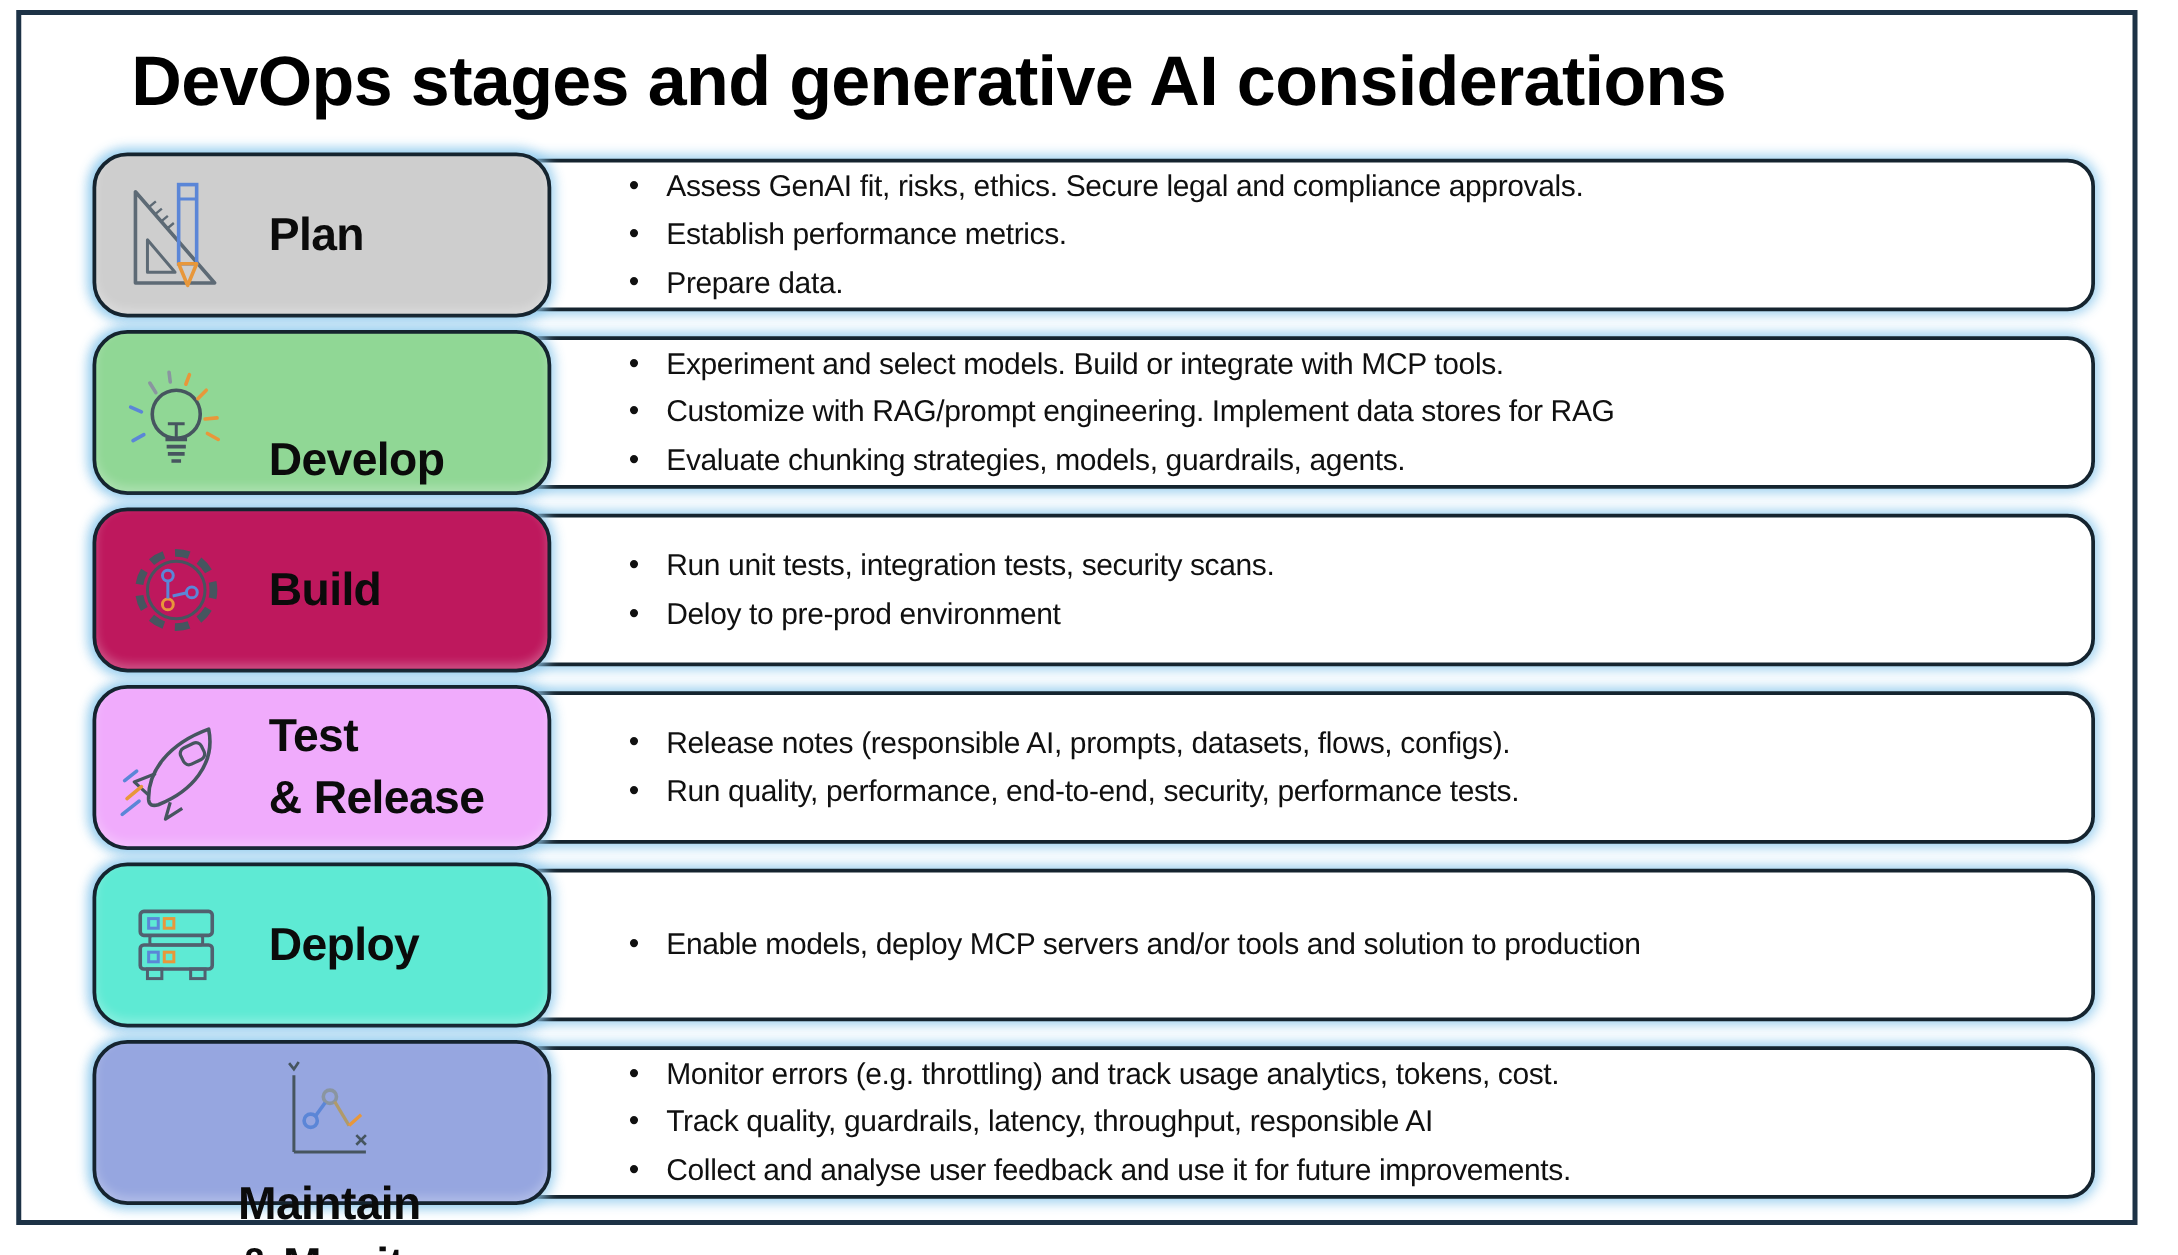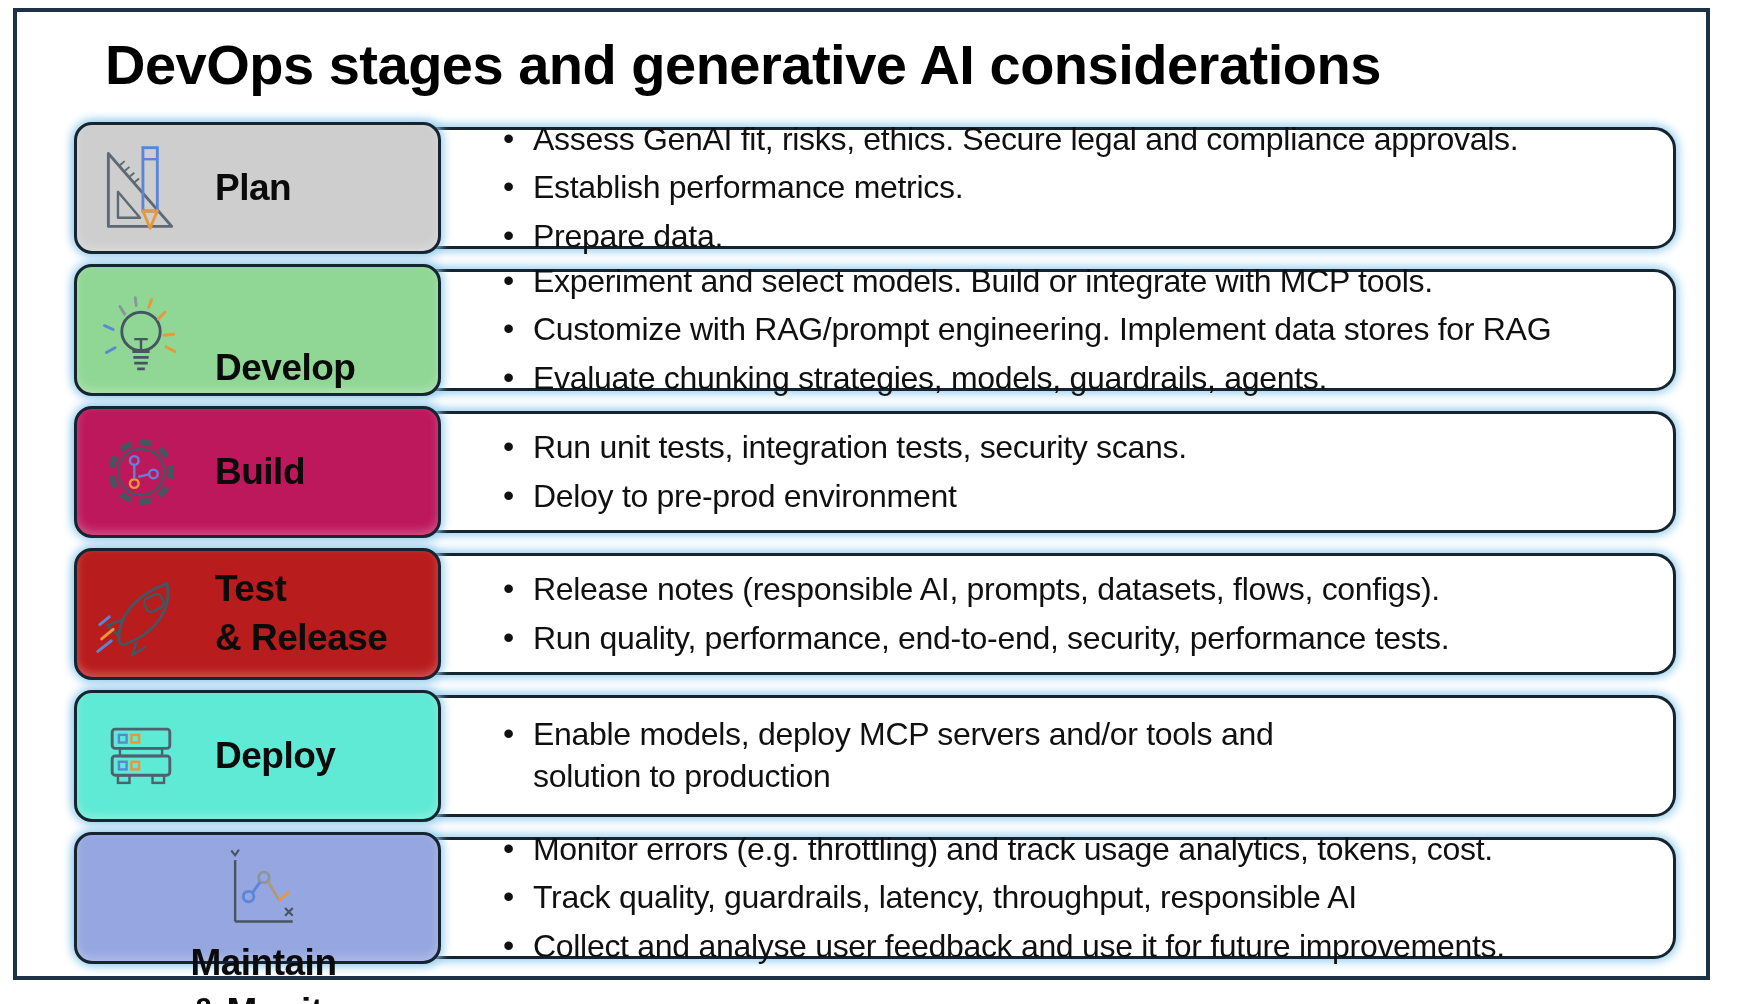--- a/index.html
+++ b/index.html
@@ -25,28 +25,28 @@
     position:absolute; left:4px; right:0; top:5px; bottom:5px;
     background:#fff; border:3.5px solid #15242f; border-radius:22px;
     box-shadow:0 0 9px 3px rgba(150,205,238,0.9);
     box-sizing:border-box;
     display:flex; align-items:center;
   }
   .bullets {
     list-style:none; margin:0; width:100%; box-sizing:border-box;
     padding:0 18px 0 420px;
     display:flex; flex-direction:column; justify-content:center; gap:7px;
-    font-size:32px; line-height:1.3; letter-spacing:-0.3px; color:#101010;
+    font-size:24px; line-height:1.3; letter-spacing:-0.3px; color:#101010;
   }
   .bullets li { position:relative; padding-left:32px; }
   .bullets li::before { content:"\2022"; position:absolute; left:2px; top:-1px; }
   .row:nth-child(5) .bullets li { max-width:850px; }
   .stage-box {
     position:absolute; left:0; top:0; bottom:0; width:367px;
-    border:3.5px solid #15242f; border-radius:18px;
+    border:3.5px solid #15242f; border-radius:28px;
     box-shadow:0 0 9px 3px rgba(150,205,238,0.9), inset 0 -4px 8px rgba(255,255,255,0.25);
     box-sizing:border-box;
     display:flex; align-items:center; padding:0 8px 0 16px;
   }
   .icon { width:96px; height:104px; flex:0 0 96px; display:flex; align-items:center; justify-content:center; }
   .icon svg { width:96px; height:104px; }
   .label-wrap { margin-left:26px; display:flex; flex-direction:column; }
   .label-line {
     font-size:37px; font-weight:bold; color:#0b0b0b; line-height:1.32;
     letter-spacing:-0.5px; white-space:nowrap;
@@ -138,21 +138,21 @@
       </span>
     </div>
   </div>
       <div class="row">
     <div class="panel">
       <ul class="bullets">
             <li>Release notes (responsible AI, prompts, datasets, flows, configs).</li>
             <li>Run quality, performance, end-to-end, security, performance tests.</li>
           </ul>
     </div>
-    <div class="stage-box" style="background: #b91c1c;">
+    <div class="stage-box" style="background: #f0abfc;">
       <span class="icon">
     <svg viewBox="0 0 100 100" fill="none">
       <path d="M27 77 C26 53 44 30 77 18 C83 47 63 70 35 81 C30 82.5 27.3 81 27 77 Z" stroke="#46555f" stroke-width="3" stroke-linejoin="round"></path>
       <rect x="54" y="31" width="19" height="15" rx="5" transform="rotate(-26 63.5 38.5)" stroke="#46555f" stroke-width="2.7"></rect>
       <path d="M33 55 L15 62 L27 73" stroke="#46555f" stroke-width="2.7" stroke-linejoin="round"></path>
       <path d="M45 79 L41 93 L55 84" stroke="#46555f" stroke-width="2.7" stroke-linejoin="round"></path>
       <path d="M7 61 L17 53" stroke="#5b86d7" stroke-width="3" stroke-linecap="round"></path>
       <path d="M9 76 L21 66" stroke="#e8973a" stroke-width="3" stroke-linecap="round"></path>
       <path d="M5 89 L19 78" stroke="#5b86d7" stroke-width="3" stroke-linecap="round"></path>
     </svg>

